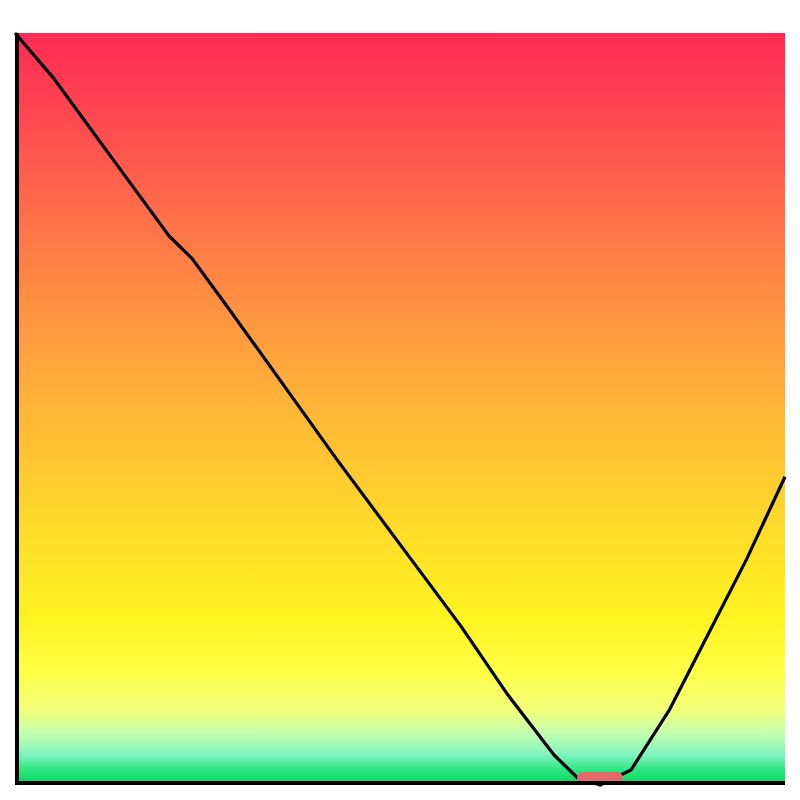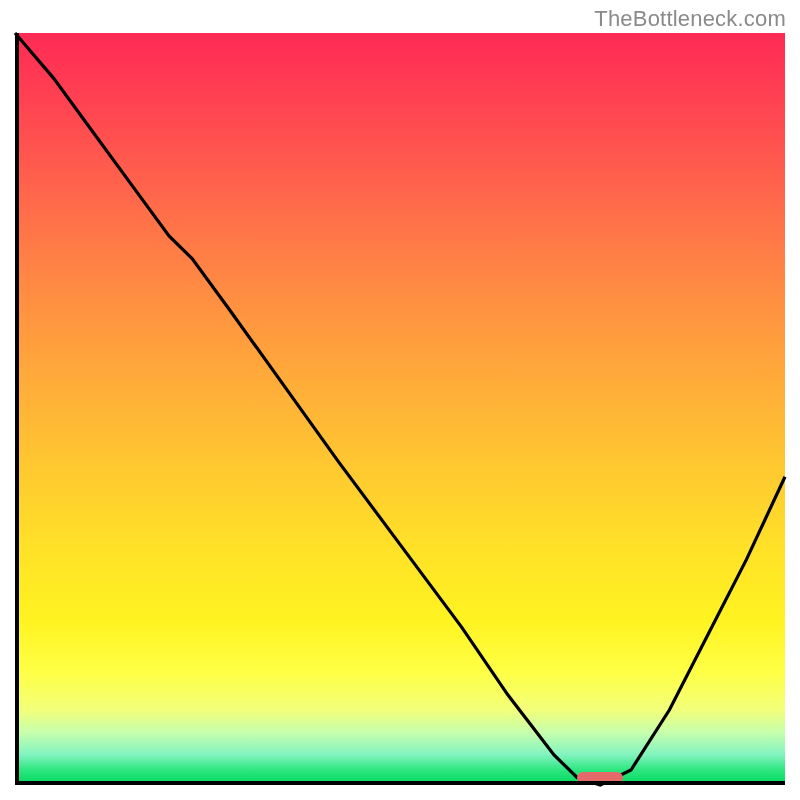--- a/index.html
+++ b/index.html
@@ -89,15 +89,14 @@
   <div class="plot-area"></div>
 
   <svg class="curve" viewBox="0 0 770 752" preserveAspectRatio="none">
     <path id="curve-path" d="M0.0 0.0 L38.5 45.1 L77.0 97.8 L115.5 150.4 L154.0 203.0 L177.1 225.6 L215.6 278.2 L269.5 353.4 L323.4 428.6 L385.0 511.4 L446.6 594.1 L492.8 661.8 L539.0 721.9 L562.1 744.5 L585.2 752.0 L616.0 737.0 L654.5 676.8 L693.0 601.6 L731.5 526.4 L770.0 443.7" fill="none" stroke="#000000" stroke-width="3.2"></path>
   </svg>
 
   <div id="min-marker" class="marker" style="left: 577.1px; width: 46.2px; top: 772px; background: rgb(228, 106, 106);"></div>
 
   <div class="axis-border"></div>
 
-  <div class="watermark">TheBottleneck.com</div>
 
 </div>
 
 </body></html>

